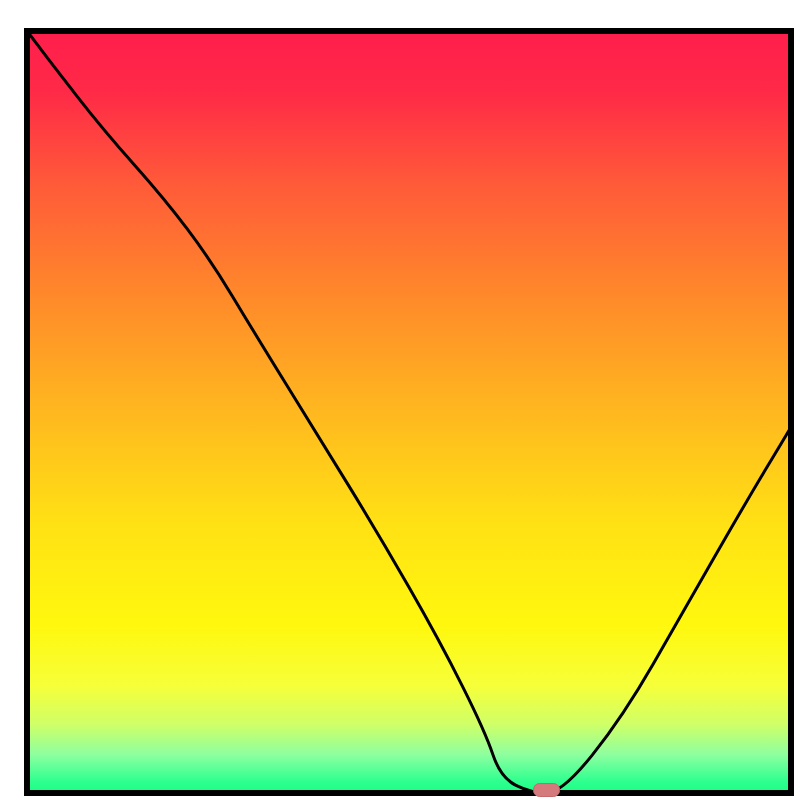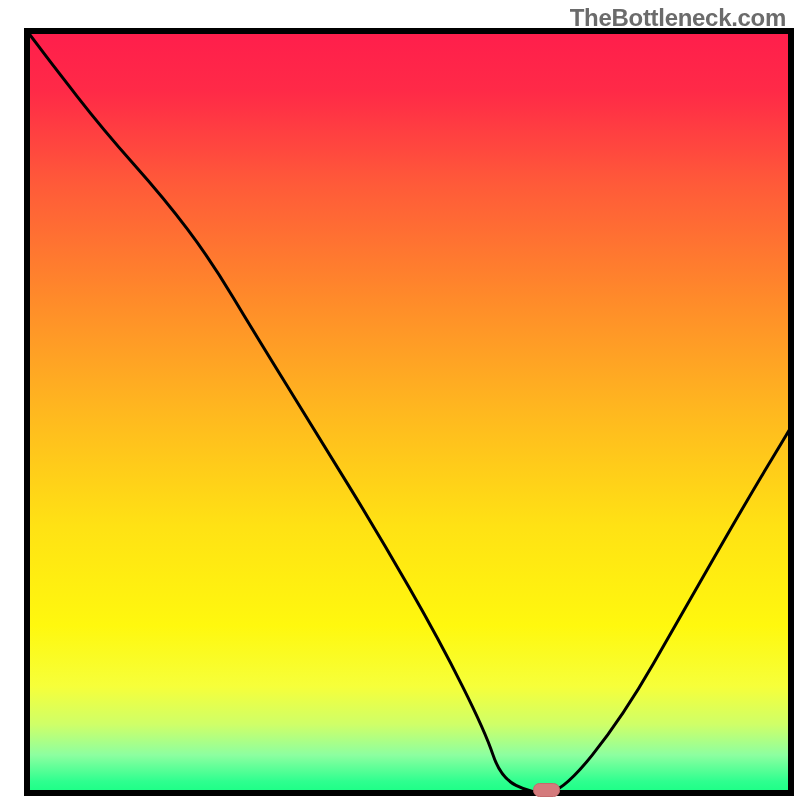--- a/index.html
+++ b/index.html
@@ -29,21 +29,20 @@
     position: absolute;
     top: 0;
     left: 0;
   }
 </style>
 </head>
 <body>
 
 <div class="container">
 
-  <div class="watermark">TheBottleneck.com</div>
 
   <svg class="plot" width="800" height="800" viewBox="0 0 800 800">
     <defs>
       <linearGradient id="bg-grad" x1="0" y1="0" x2="0" y2="1">
 
       <stop offset="0.00%" stop-color="#ff1e4c"></stop>
           <stop offset="8.00%" stop-color="#ff2a47"></stop>
           <stop offset="20.00%" stop-color="#ff5a39"></stop>
           <stop offset="35.00%" stop-color="#ff8a2a"></stop>
           <stop offset="50.00%" stop-color="#ffb81f"></stop>

